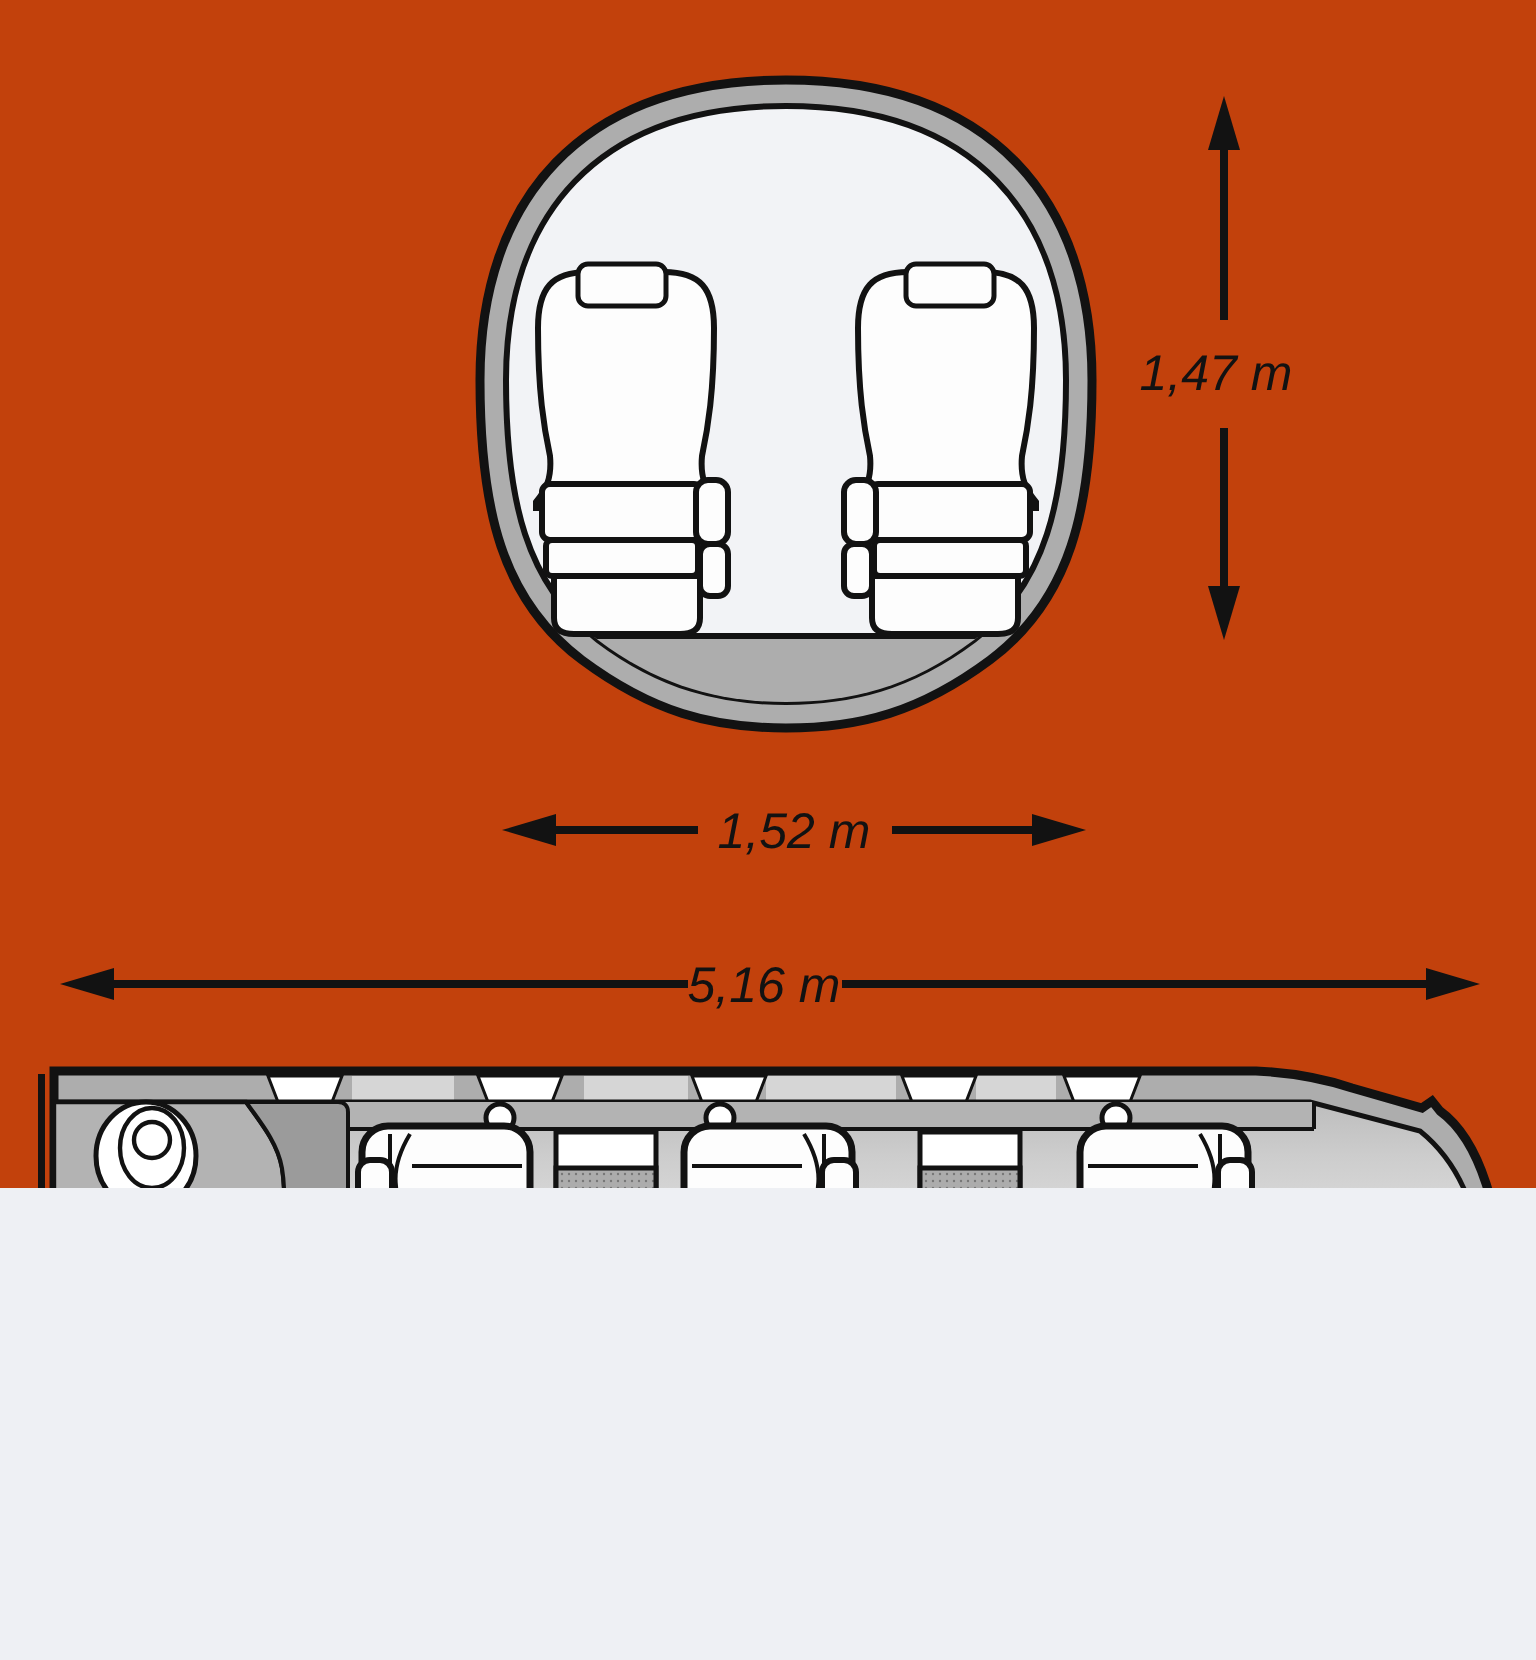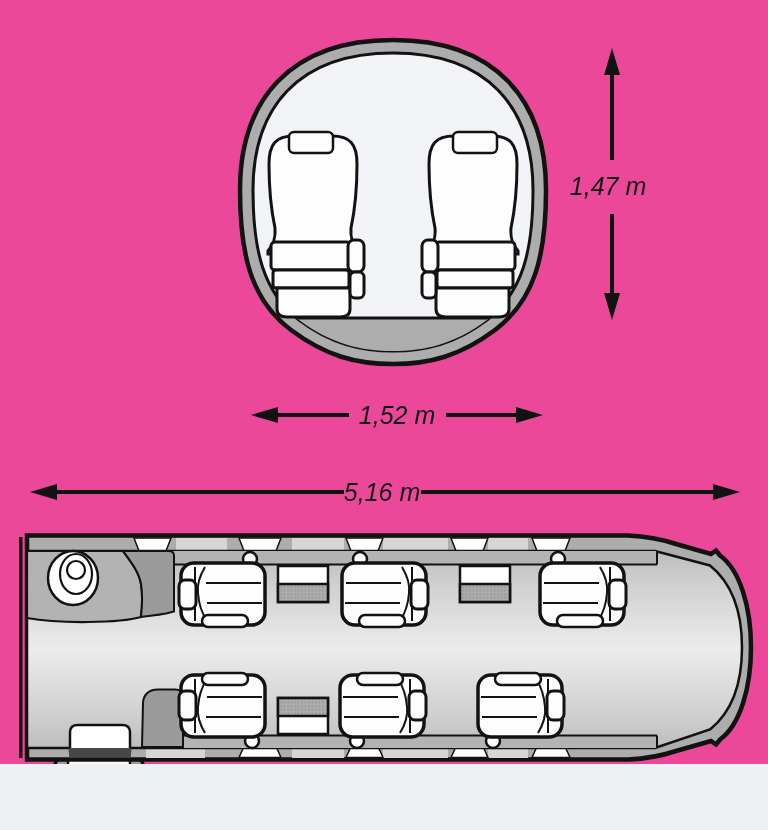--- a/index.html
+++ b/index.html
@@ -1,17 +1,17 @@
 <!DOCTYPE html>
 <html><head>
 <meta charset="utf-8">
 <style>
   html,body{margin:0;padding:0;}
   body{background:#eef0f4;font-family:"Liberation Sans",sans-serif;}
-  .stage{position:relative;width:768px;height:764px;background:#ec4899;overflow:hidden;}
+  .stage{position:relative;width:768px;height:594px;background:#c2410c;overflow:hidden;}
   .stage svg{position:absolute;left:0;}
   #xsec{top:0;}
   #plan{top:460px;}
   text.dim{fill:#121212;font-family:"Liberation Sans",sans-serif;font-style:italic;font-size:25px;}
 </style>
 </head>
 <body>
 
 <div class="stage">
 

